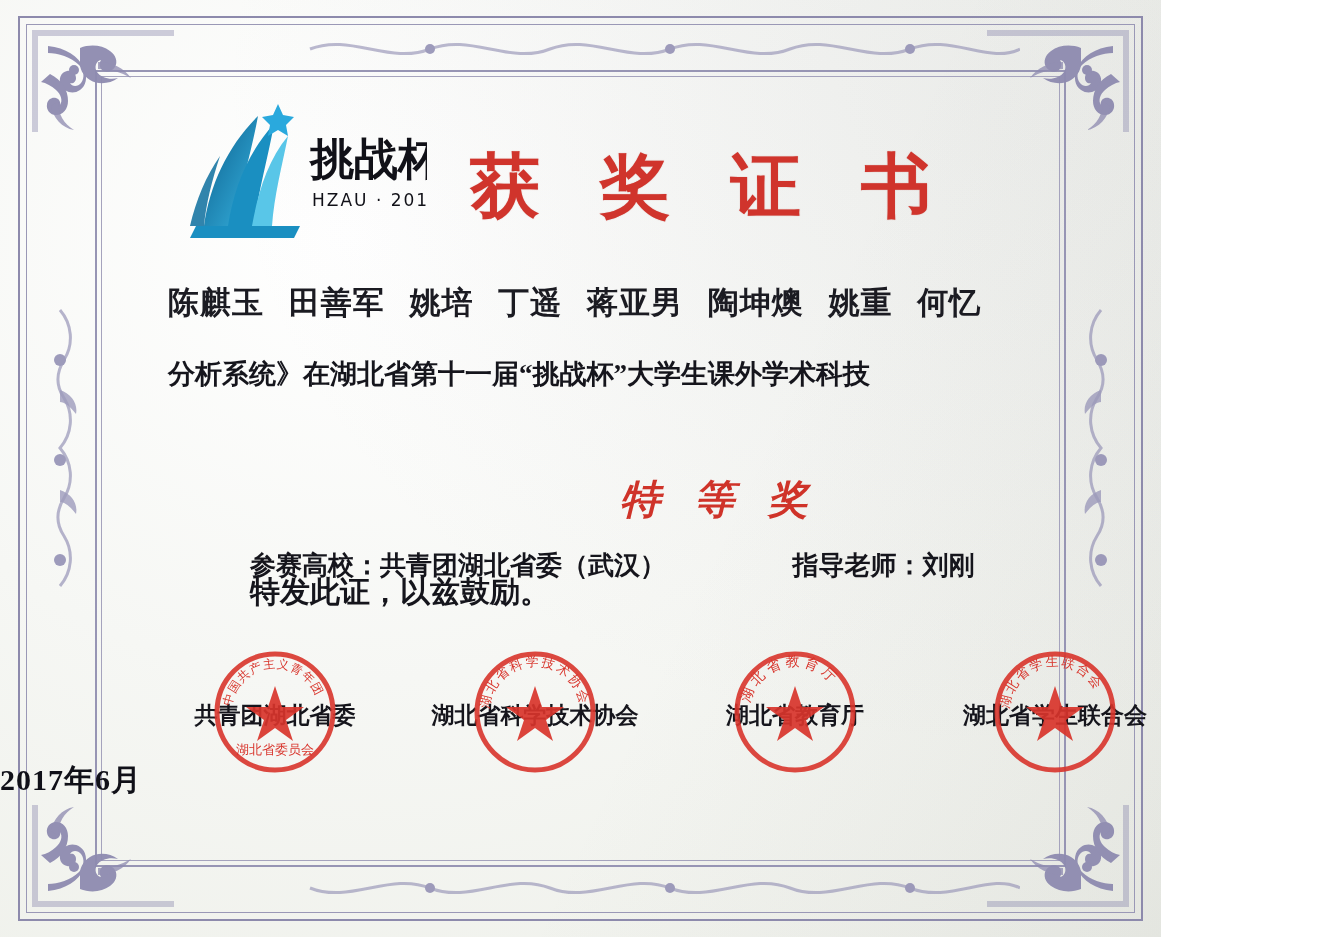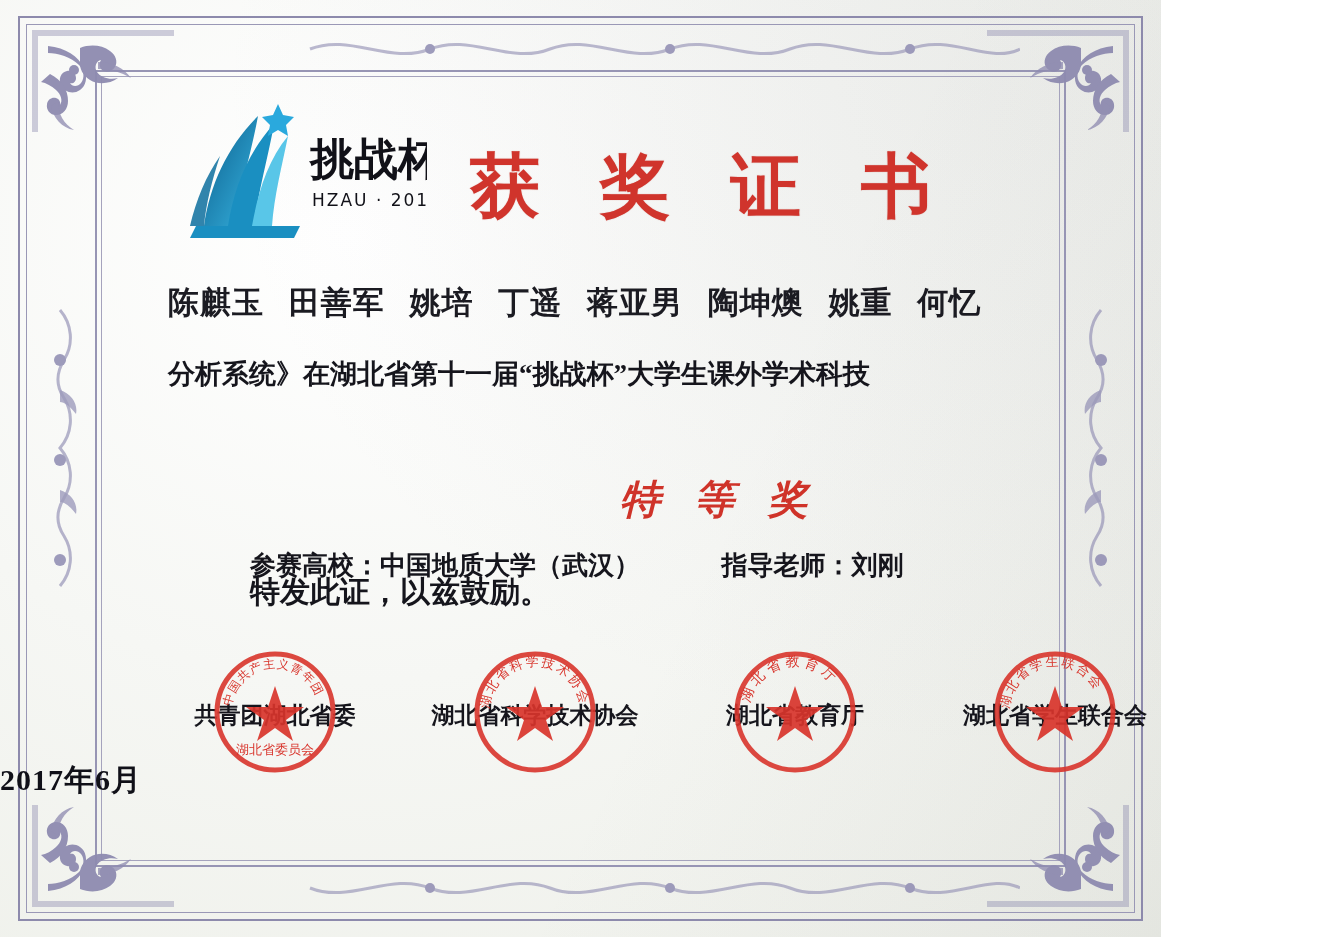--- a/index.html
+++ b/index.html
@@ -133,21 +133,21 @@
   .meta-row {
     position: absolute;
     left: 250px;
     top: 548px;
     width: 900px;
     font-size: 26px;
     font-weight: bold;
     color: #15151c;
   }
   .meta-row .school { display:inline-block; }
-  .meta-row .teacher { display:inline-block; margin-left: 75px; font-family: Liberation Mono, monospace; }
+  .meta-row .teacher { display:inline-block; margin-left: 120px; font-family: Liberation Mono, monospace; }
 
   .grant-line {
     position: absolute;
     left: 250px;
     top: 572px;
     font-size: 30px;
     font-weight: bold;
     color: #15151c;
   }
 
@@ -327,21 +327,21 @@
     <span>何忆</span>
   </div>
 
   <div class="body-text">
     <div>分析系统》在湖北省第十一届“挑战杯”大学生课外学术科技</div>
   </div>
 
   <div class="award-name">特 等 奖</div>
 
   <div class="meta-row">
-    <span class="school">参赛高校：中国地质大学（武汉）</span>
+    <span class="school">参赛高校：共青团湖北省委（武汉）</span>
     <span class="teacher">指导老师：刘刚</span>
   </div>
 
   <div class="grant-line">特发此证，以兹鼓励。</div>
 
   <div class="orgs">
 
     <div class="org">
       <div class="seal">
         <svg viewBox="0 0 128 128">

